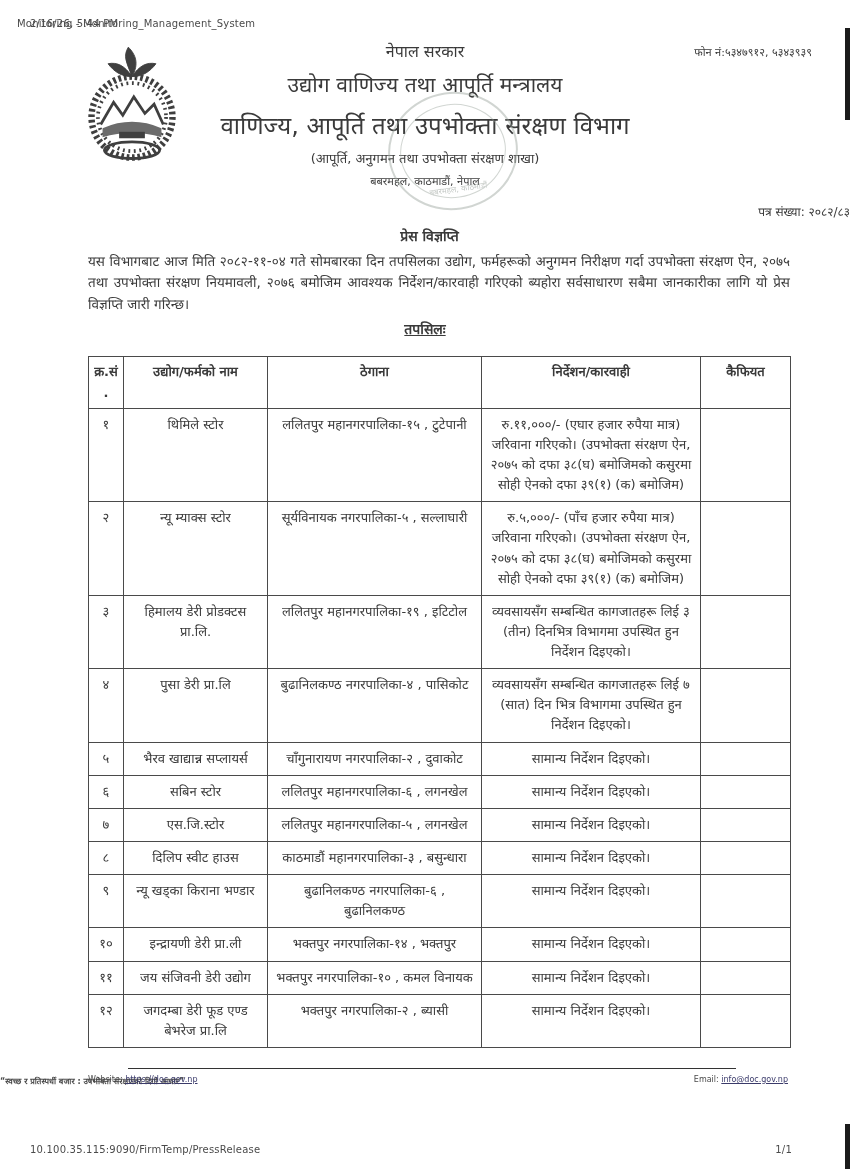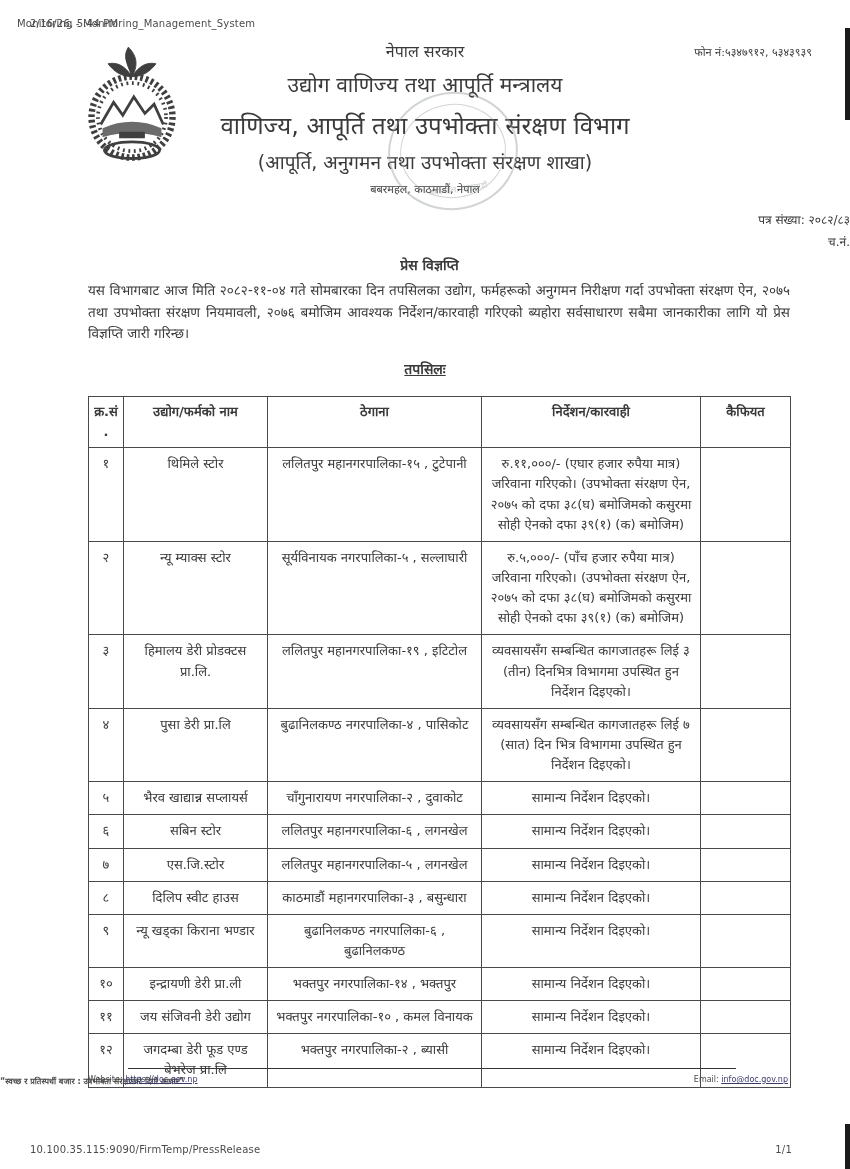--- a/index.html
+++ b/index.html
@@ -15,40 +15,40 @@
   #pf-url { bottom:14px; left:30px; }
   #pf-page { bottom:14px; right:58px; }
 
   
   .letterhead { position:relative; text-align:center; padding-top:40px; }
   .emblem { position:absolute; left:86px; top:40px; width:92px; height:145px; }
   .phone { position:absolute; right:38px; top:44px; font-size:11px; }
   .gov { font-size:16px; margin-bottom:8px; }
   .ministry { font-size:21px; margin-bottom:10px; }
   .department { font-size:24px; margin-bottom:8px; }
-  .branch { font-size:19px; margin-bottom:6px; }
+  .branch { font-size:13px; margin-bottom:6px; }
   .addr { font-size:11px; }
   .stamp {
     position:absolute; left:388px; top:92px; width:130px; height:118px;
     border:2px solid #9aa49c; border-radius:50%; opacity:.45;
     display:flex; align-items:flex-end; justify-content:center;
     font-size:8px; color:#7c867e; transform:rotate(-8deg); padding-bottom:14px;
   }
   .stamp::before {
     content:""; position:absolute; inset:10px; border:1px solid #9aa49c; border-radius:50%;
   }
 
   .meta { margin:14px 0 0 88px; font-size:12px; line-height:1.8;text-align:right; }
   .pr-title { text-align:center; font-weight:bold; font-size:14px; margin-top:2px;padding-left:9px; }
   .pr-body {
     width:702px; margin:6px 0 0 88px; font-size:13.5px; line-height:1.6; text-align:justify;
   }
   .schedule-label {
     text-align:center; font-weight:bold; font-size:14px;
-    text-decoration:underline; margin-top:14px;
+    text-decoration:underline; margin-top:4px;
   }
 
   table.schedule {
     width:702px; margin:18px 0 0 88px; border-collapse:collapse;
     font-size:13px; table-layout:fixed;
   }
   table.schedule th, table.schedule td {
     border:1px solid #4a4a4a; text-align:center; vertical-align:top;
     padding:6px 6px; line-height:1.55; word-wrap:break-word;
   }
@@ -92,21 +92,20 @@
   <div class="stamp">बबरमहल, काठमाडौं</div>
   <div class="gov">नेपाल सरकार</div>
   <div class="ministry">उद्योग वाणिज्य तथा आपूर्ति मन्त्रालय</div>
   <div class="department">वाणिज्य, आपूर्ति तथा उपभोक्ता संरक्षण विभाग</div>
   <div class="branch">(आपूर्ति, अनुगमन तथा उपभोक्ता संरक्षण शाखा)</div>
   <div class="addr">बबरमहल, काठमाडौं, नेपाल</div>
 </div>
 
 <div class="meta">
   <div>पत्र संख्या: २०८२/८३</div>
-  <div>च.नं.</div>
 </div>
 
 <div class="pr-title">प्रेस विज्ञप्ति</div>
 <p class="pr-body">यस विभागबाट आज मिति २०८२-११-०४ गते सोमबारका दिन तपसिलका उद्योग, फर्महरूको अनुगमन निरीक्षण गर्दा उपभोक्ता संरक्षण ऐन, २०७५ तथा उपभोक्ता संरक्षण नियमावली, २०७६ बमोजिम आवश्यक निर्देशन/कारवाही गरिएको ब्यहोरा सर्वसाधारण सबैमा जानकारीका लागि यो प्रेस विज्ञप्ति जारी गरिन्छ।</p>
 <div class="schedule-label">तपसिलः</div>
 
 <table class="schedule">
   <colgroup>
     <col style="width:35px">
       <col style="width:144px">

